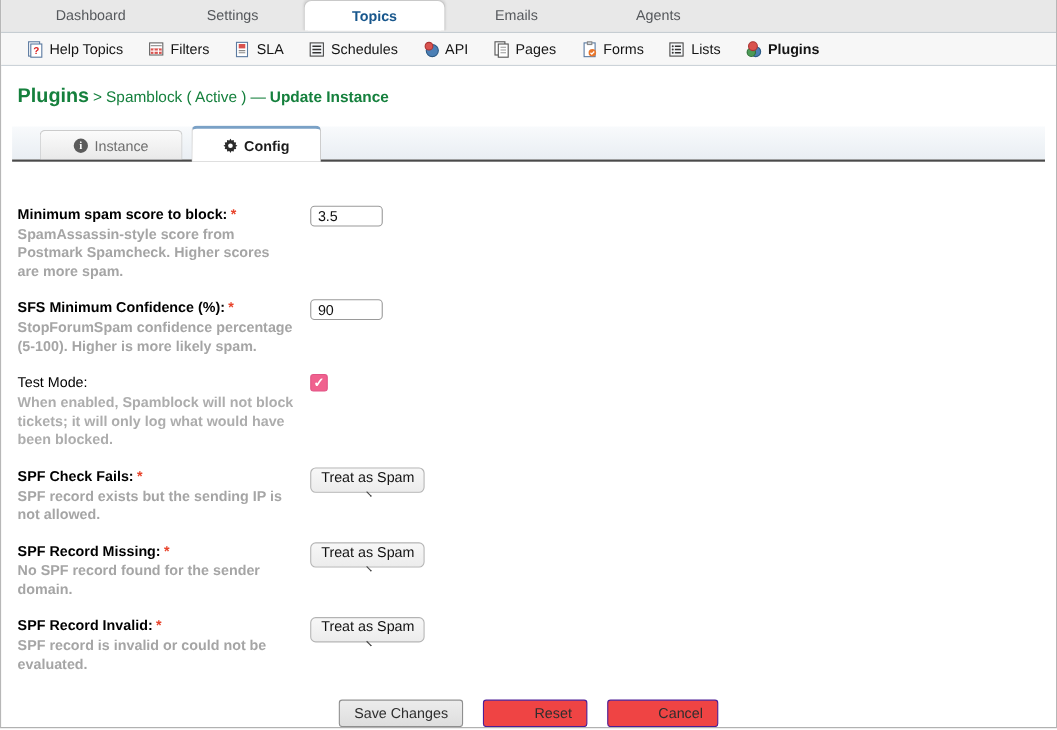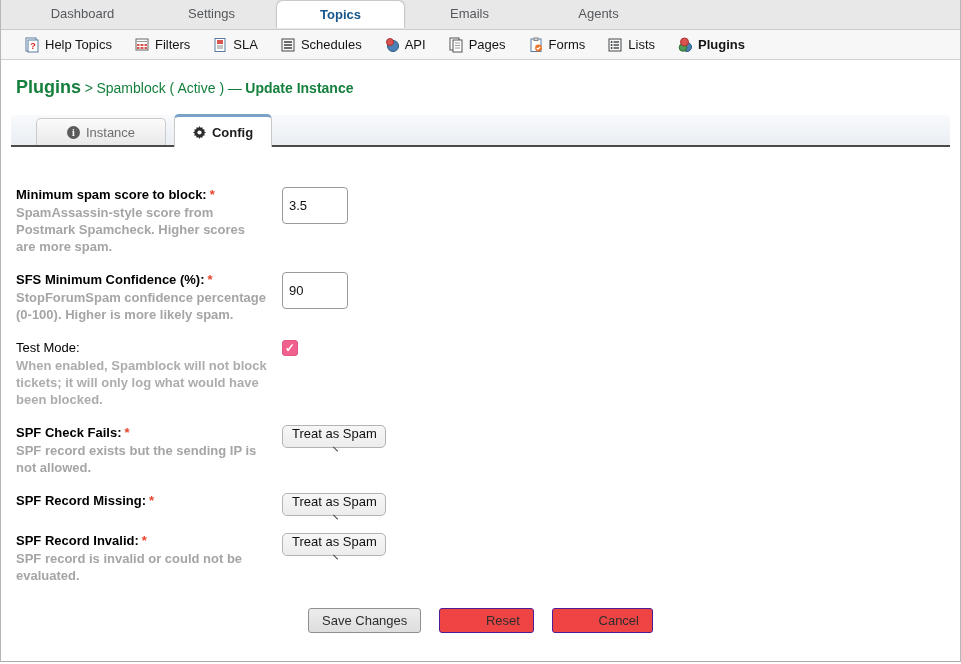--- a/index.html
+++ b/index.html
@@ -20,35 +20,35 @@
   
   .page-header { padding:17px 15px 0 15px; color:#15803d; }
   .page-header .title { font-size:18px; font-weight:bold; }
   .page-header .crumb { font-size:14px; }
   .page-header .action { font-size:14px; font-weight:bold; }
 
   
   .tabstrip { margin:17px 10px 0 10px; height:32px; background:linear-gradient(#f8fafc,#e9eef3); border-bottom:2px solid #4a4a4a; display:flex; align-items:flex-end; padding-left:25px; position:relative; }
   .tab { display:flex; align-items:center; justify-content:center; gap:6px; border-radius:5px 5px 0 0; cursor:pointer; }
   .tab.inactive { width:130px; height:27px; background:linear-gradient(#fbfbfb,#e9e9e9); border:1px solid #cbcbcb; border-bottom:none; color:#6f6f6f; margin-right:8px; }
-  .tab.active { width:98px; height:33px; background:#fff; border:1px solid #c8c8c8; border-bottom:none; border-top:3px solid #7aa1c6; color:#1c1c1c; font-weight:bold; position:relative; z-index:2; margin-bottom:-2px; }
+  .tab.active { width:118px; height:33px; background:#fff; border:1px solid #c8c8c8; border-bottom:none; border-top:3px solid #7aa1c6; color:#1c1c1c; font-weight:bold; position:relative; z-index:2; margin-bottom:-2px; }
   .info-glyph { width:13px; height:13px; border-radius:50%; background:#5b5b5b; color:#fff; font-size:10px; font-weight:bold; display:inline-flex; align-items:center; justify-content:center; font-family:"Liberation Serif", serif; }
 
   
   .form-area { padding:13px 15px 0 15px;margin-top:26px; }
   .form-row { display:flex; margin-bottom:16px; }
   .label-col { width:266px; flex:none; }
   .control-col { padding-top:1px; }
   .field-label { font-weight:bold; color:#000; line-height:17px; }
   .field-label.normal { font-weight:normal; }
   .req { color:#e8442c; font-weight:bold; margin-left:3px; }
   .help { color:#a5a5a5; font-weight:bold; line-height:17px; margin-top:1px; width:252px; }
   .help.normal { font-weight:bold; color:#adadad; }
 
-  .text-input { width:66px; height:37px; border:1px solid #9a9a9a; border-radius:4px; padding:2px 6px; font-family:"Liberation Sans", sans-serif; font-size:13px; color:#111; background:#fff; }
+  .text-input { width:66px; height:19px; border:1px solid #9a9a9a; border-radius:4px; padding:2px 6px; font-family:"Liberation Sans", sans-serif; font-size:13px; color:#111; background:#fff; }
   .select-box { display:inline-flex; align-items:center; gap:9px; height:23px; background:linear-gradient(#f7f7f7,#ececec); border:1px solid #b3b3b3; border-radius:5px; padding:0 8px 0 9px; color:#111; cursor:pointer;flex-direction:column; }
   .chev { width:6px; height:6px; border-right:1.5px solid #444; border-bottom:1.5px solid #444; transform:rotate(45deg) translateY(-2px); }
   .checkbox { width:16px; height:16px; border-radius:3px; border:1px solid #e25586; background:#fff; cursor:pointer; }
   .checkbox.checked { background:#f0618e; color:#fff; display:flex; align-items:center; justify-content:center; font-size:12px; font-weight:bold; border-color:#e25586; }
 
   
   .button-row { text-align:center; padding-top:8px; }
   .btn { display:inline-block; font-family:"Liberation Sans", sans-serif; font-size:13px; color:#2e2e2e; padding:4px 13px; border-radius:3px; margin:0 7px; cursor:pointer; }
   .btn.primary { background:linear-gradient(#ececec,#dedede); border:1px solid #8f8f8f; }
   .btn.plain { background:#ef4444; border:1px solid #4c1d95;padding-left:46px; }
@@ -183,21 +183,21 @@
         <div class="help">SpamAssassin-style score from Postmark Spamcheck. Higher scores are more spam.</div>
       </div>
       <div class="control-col">
         <input class="text-input" type="text" value="3.5" style="">
       </div>
     </div>
 
     <div class="form-row">
       <div class="label-col">
         <div class="field-label"><span>SFS Minimum Confidence (%):</span><span class="req">*</span></div>
-        <div class="help">StopForumSpam confidence percentage (0-100). Higher is more likely spam.</div>
+        <div class="help">StopForumSpam confidence percentage (5-100). Higher is more likely spam.</div>
       </div>
       <div class="control-col">
         <input class="text-input" type="text" value="90" style="">
       </div>
     </div>
 
     <div class="form-row">
       <div class="label-col">
         <div class="field-label normal"><span>Test Mode:</span></div>
         <div class="help normal">When enabled, Spamblock will not block tickets; it will only log what would have been blocked.</div>
@@ -216,20 +216,21 @@
         <div class="select-box">
             <span>Treat as Spam</span>
             <span class="chev"></span>
           </div>
       </div>
     </div>
 
     <div class="form-row">
       <div class="label-col">
         <div class="field-label"><span>SPF Record Missing:</span><span class="req">*</span></div>
+        <div class="help">No SPF record found for the sender domain.</div>
       </div>
       <div class="control-col">
         <div class="select-box">
             <span>Treat as Spam</span>
             <span class="chev"></span>
           </div>
       </div>
     </div>
 
     <div class="form-row">

